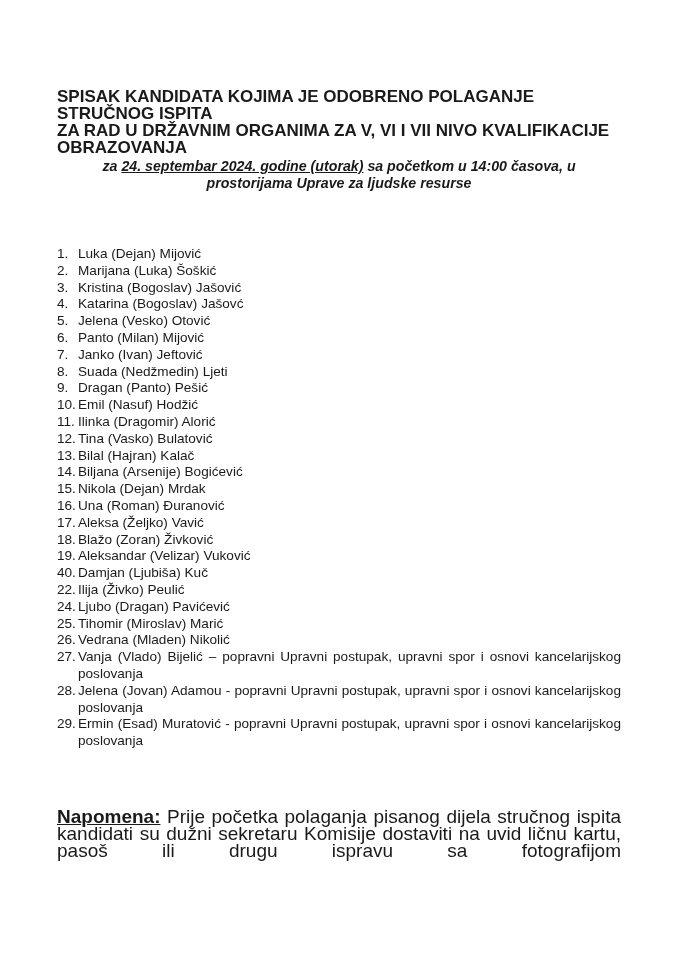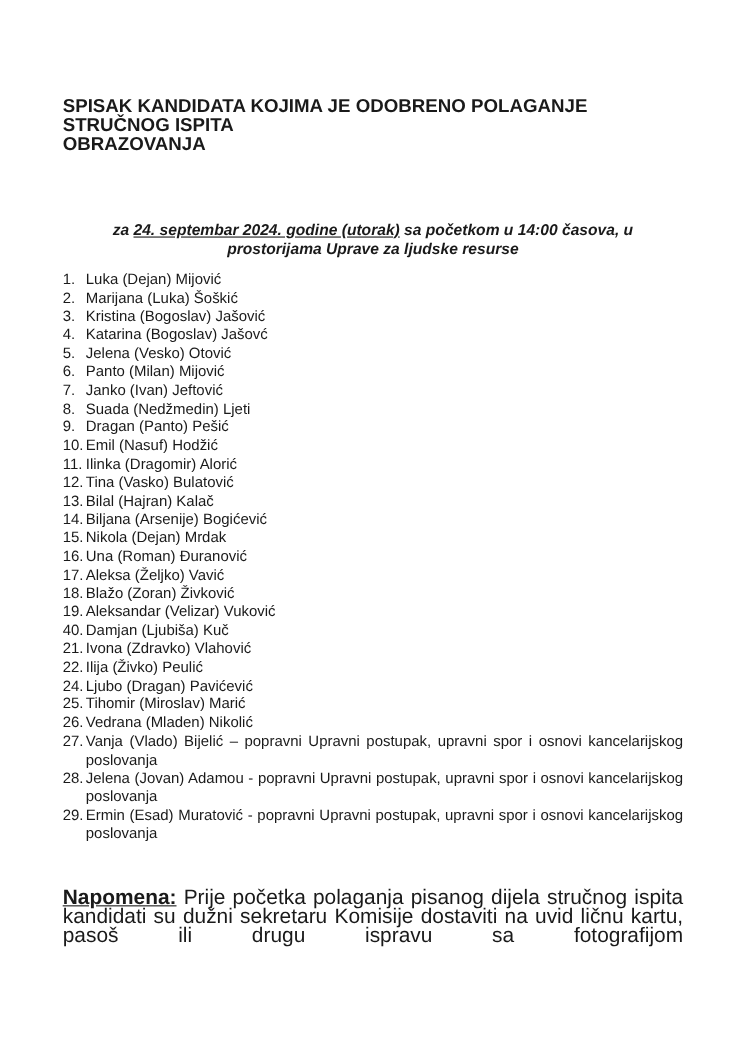--- a/index.html
+++ b/index.html
@@ -7,41 +7,42 @@
       width: 679px; height: 960px; position: relative; overflow: hidden;
       font-family: "Liberation Sans", sans-serif; color: #1a1a1a;
     }
     .page { position: absolute; left: 57px; top: 0; width: 564px; }
     .title {
       position: absolute; top: 88px; left: 0; width: 564px;
       text-align: left; font-weight: bold; font-size: 17px; line-height: 17px;
     }
     .subtitle {
       position: absolute; top: 158px; left: 0; width: 564px;
-      text-align: center; font-weight: bold; font-style: italic; font-size: 14.2px; line-height: 17px; margin-top: 44px;
+      text-align: center; font-weight: bold; font-style: italic; font-size: 14.2px; line-height: 17px;
     }
     .subtitle .u { text-decoration: underline; }
     .list { position: absolute; top: 246px; left: 0; width: 564px; margin: 0; padding: 0; list-style: none; }
     .list li {
       position: relative; padding-left: 21px; font-size: 13.6px; line-height: 16.8px;
       text-align: justify;
     }
     .list li .num { position: absolute; left: 0; top: 0; }
     .note {
       position: absolute; top: 809px; left: 0; width: 564px;
       font-size: 19px; line-height: 16.8px; text-align: justify; text-align-last: justify;
     }
     .note .label { font-weight: bold; text-decoration: underline; }
   </style>
 </head>
 <body>
 
 <div class="page">
   <div class="title">
     <div>SPISAK KANDIDATA KOJIMA JE ODOBRENO POLAGANJE STRUČNOG ISPITA</div>
+    <div>ZA RAD U DRŽAVNIM ORGANIMA ZA V, VI I VII NIVO KVALIFIKACIJE</div>
     <div>OBRAZOVANJA</div>
   </div>
 
   <div class="subtitle">
     <div><span>za </span><span class="u">24. septembar 2024. godine (utorak)</span><span> sa početkom u 14:00 časova, u</span></div>
     <div>prostorijama Uprave za ljudske resurse</div>
   </div>
 
   <ol class="list">
     <li><span class="num">1.</span><span>Luka (Dejan) Mijović</span></li>
@@ -57,21 +58,20 @@
     <li><span class="num">11.</span><span>Ilinka (Dragomir) Alorić</span></li>
     <li><span class="num">12.</span><span>Tina (Vasko) Bulatović</span></li>
     <li><span class="num">13.</span><span>Bilal (Hajran) Kalač</span></li>
     <li><span class="num">14.</span><span>Biljana (Arsenije) Bogićević</span></li>
     <li><span class="num">15.</span><span>Nikola (Dejan) Mrdak</span></li>
     <li><span class="num">16.</span><span>Una (Roman) Đuranović</span></li>
     <li><span class="num">17.</span><span>Aleksa (Željko) Vavić</span></li>
     <li><span class="num">18.</span><span>Blažo (Zoran) Živković</span></li>
     <li><span class="num">19.</span><span>Aleksandar (Velizar) Vuković</span></li>
     <li><span class="num">40.</span><span>Damjan (Ljubiša) Kuč</span></li>
-    <li><span class="num">21.</span><span>Ivona (Zdravko) Vlahović</span></li>
     <li><span class="num">22.</span><span>Ilija (Živko) Peulić</span></li>
     <li><span class="num">24.</span><span>Ljubo (Dragan) Pavićević</span></li>
     <li><span class="num">25.</span><span>Tihomir (Miroslav) Marić</span></li>
     <li><span class="num">26.</span><span>Vedrana (Mladen) Nikolić</span></li>
     <li><span class="num">27.</span><span>Vanja (Vlado) Bijelić – popravni Upravni postupak, upravni spor i osnovi kancelarijskog poslovanja</span></li>
     <li><span class="num">28.</span><span>Jelena (Jovan) Adamou - popravni Upravni postupak, upravni spor i osnovi kancelarijskog poslovanja</span></li>
     <li><span class="num">29.</span><span>Ermin (Esad) Muratović - popravni Upravni postupak, upravni spor i osnovi kancelarijskog poslovanja</span></li>
   </ol>
 
   <div class="note"><span class="label">Napomena:</span><span> Prije početka polaganja pisanog dijela stručnog ispita kandidati su dužni sekretaru Komisije dostaviti na uvid ličnu kartu, pasoš ili drugu ispravu sa fotografijom</span></div>

